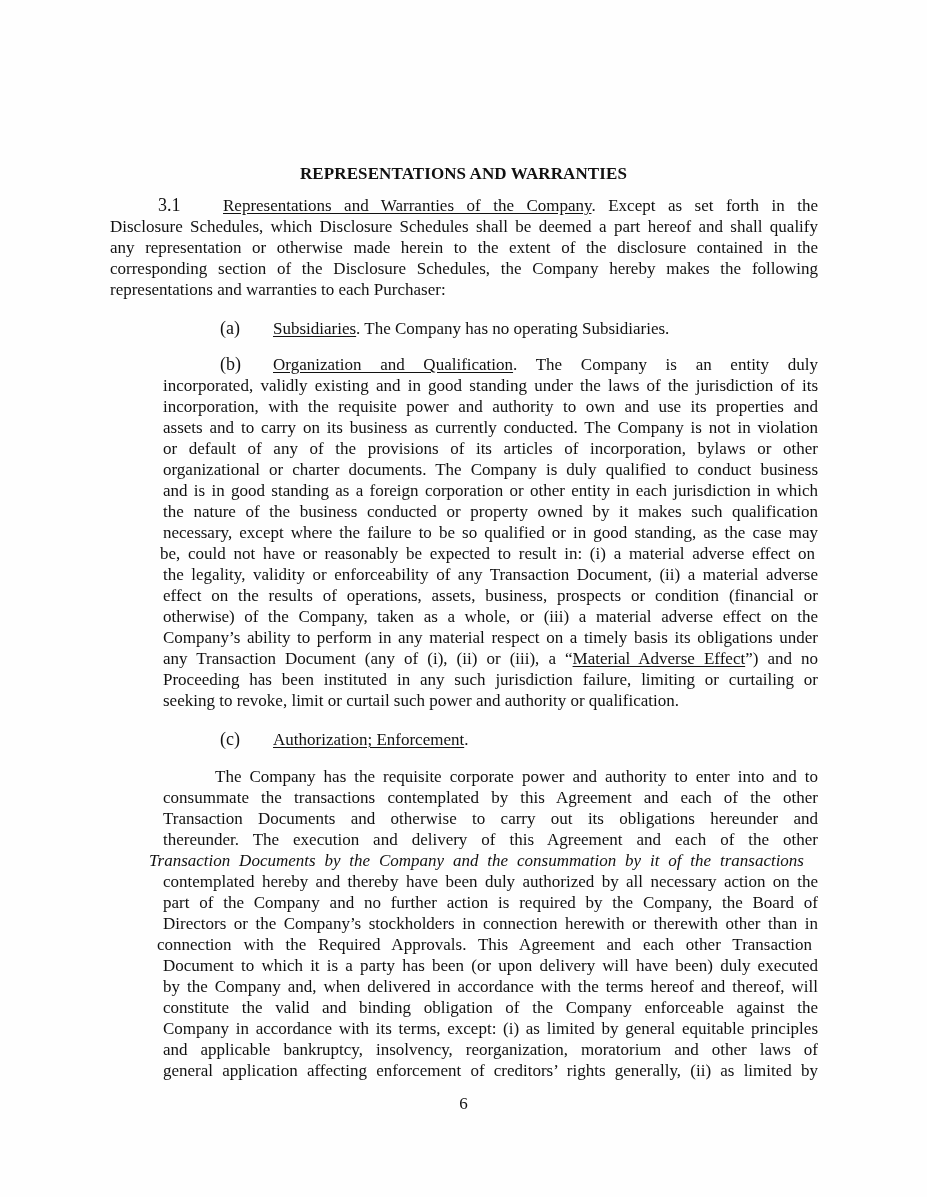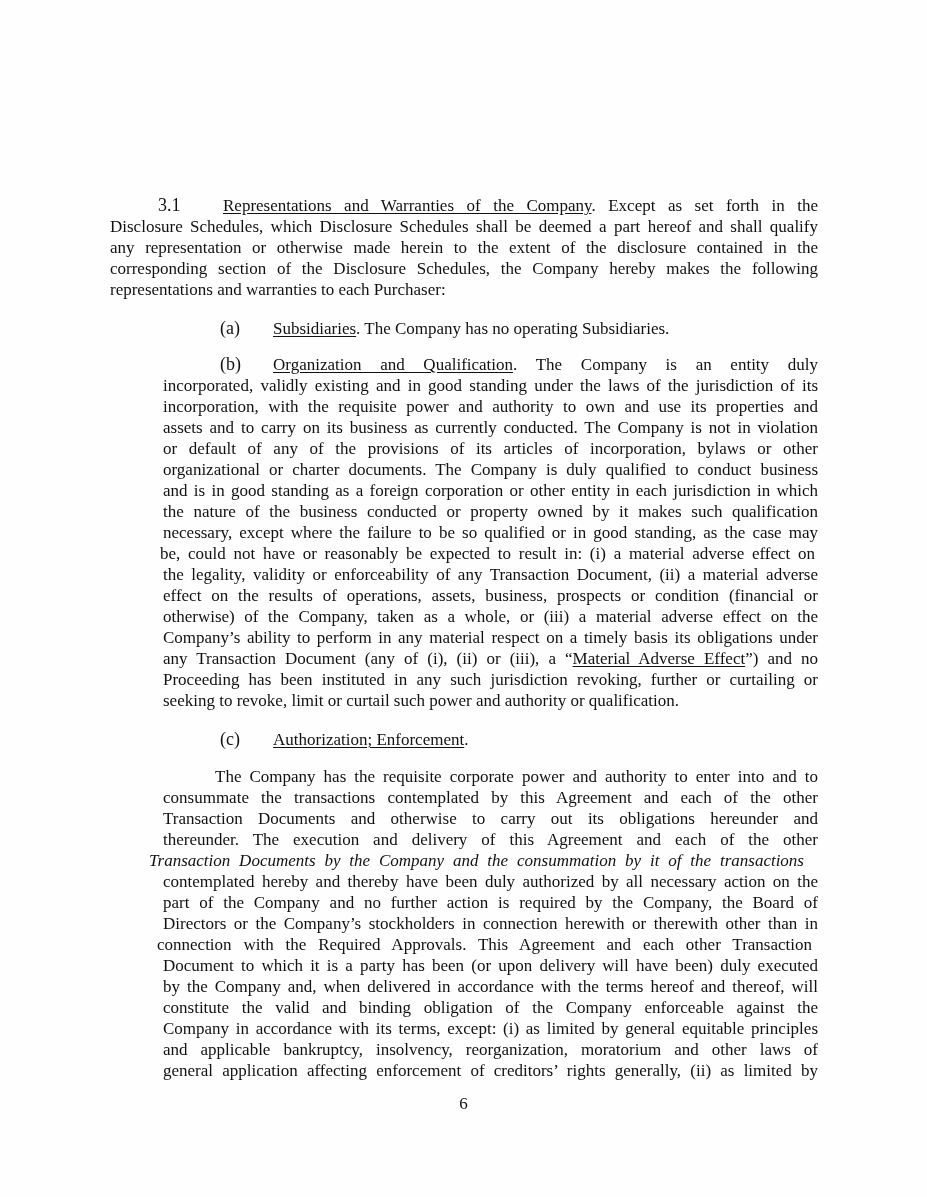--- a/index.html
+++ b/index.html
@@ -19,20 +19,21 @@
   .line.last { text-align-last: left; }
   .u { text-decoration: underline; text-underline-offset: 2px; }
   .label { position: absolute; font-size: 18px; line-height: 21px; }
   .pagenum { position: absolute; left: 0; width: 927px; text-align: center; font-size: 17px; }
 </style>
 </head>
 <body>
 
 <div class="page">
 
+  <div class="heading" style="top:164px;">REPRESENTATIONS AND WARRANTIES</div>
 
   <div>
     <span class="label" style="left:158px; top:195px;">3.1</span>
     <div class="line" style="left:223px; top:195px; width:595px;"><span class="u">Representations and Warranties of the Company</span><span>.  Except as set forth in the</span></div>
     <div class="line" style="left:110px; top:216px; width:708px;">Disclosure Schedules, which Disclosure Schedules shall be deemed a part hereof and shall qualify</div>
     <div class="line" style="left:110px; top:237px; width:708px;">any representation or otherwise made herein to the extent of the disclosure contained in the</div>
     <div class="line" style="left:110px; top:258px; width:708px;">corresponding section of the Disclosure Schedules, the Company hereby makes the following</div>
     <div class="line last" style="left:110px; top:279px; width:708px;">representations and warranties to each Purchaser:</div>
   </div>
 
@@ -51,21 +52,21 @@
     <div class="line" style="left:163px; top:459px; width:655px;">organizational or charter documents.  The Company is duly qualified to conduct business</div>
     <div class="line" style="left:163px; top:480px; width:655px;">and is in good standing as a foreign corporation or other entity in each jurisdiction in which</div>
     <div class="line" style="left:163px; top:501px; width:655px;">the nature of the business conducted or property owned by it makes such qualification</div>
     <div class="line" style="left:163px; top:522px; width:655px;">necessary, except where the failure to be so qualified or in good standing, as the case may</div>
     <div class="line" style="left:160px; top:543px; width:655px;">be, could not have or reasonably be expected to result in: (i) a material adverse effect on</div>
     <div class="line" style="left:163px; top:564px; width:655px;">the legality, validity or enforceability of any Transaction Document, (ii) a material adverse</div>
     <div class="line" style="left:163px; top:585px; width:655px;">effect on the results of operations, assets, business, prospects or condition (financial or</div>
     <div class="line" style="left:163px; top:606px; width:655px;">otherwise) of the Company, taken as a whole, or (iii) a material adverse effect on the</div>
     <div class="line" style="left:163px; top:627px; width:655px;">Company’s ability to perform in any material respect on a timely basis its obligations under</div>
     <div class="line" style="left:163px; top:648px; width:655px;"><span>any Transaction Document (any of (i), (ii) or (iii), a “</span><span class="u">Material Adverse Effect</span><span>”) and no</span></div>
-    <div class="line" style="left:163px; top:669px; width:655px;">Proceeding has been instituted in any such jurisdiction revoking, further or curtailing or</div>
+    <div class="line" style="left:163px; top:669px; width:655px;">Proceeding has been instituted in any such jurisdiction failure, limiting or curtailing or</div>
     <div class="line last" style="left:163px; top:690px; width:655px;">seeking to revoke, limit or curtail such power and authority or qualification.</div>
   </div>
 
   <div>
     <span class="label" style="left:220px; top:729px;">(c)</span>
     <div class="line last" style="left:273px; top:729px; width:400px;"><span class="u">Authorization; Enforcement</span><span>.</span></div>
     <div class="line" style="left:215px; top:766px; width:603px;">The Company has the requisite corporate power and authority to enter into and to</div>
     <div class="line" style="left:163px; top:787px; width:655px;">consummate the transactions contemplated by this Agreement and each of the other</div>
     <div class="line" style="left:163px; top:808px; width:655px;">Transaction Documents and otherwise to carry out its obligations hereunder and</div>
     <div class="line" style="left:163px; top:829px; width:655px;">thereunder.  The execution and delivery of this Agreement and each of the other</div>

